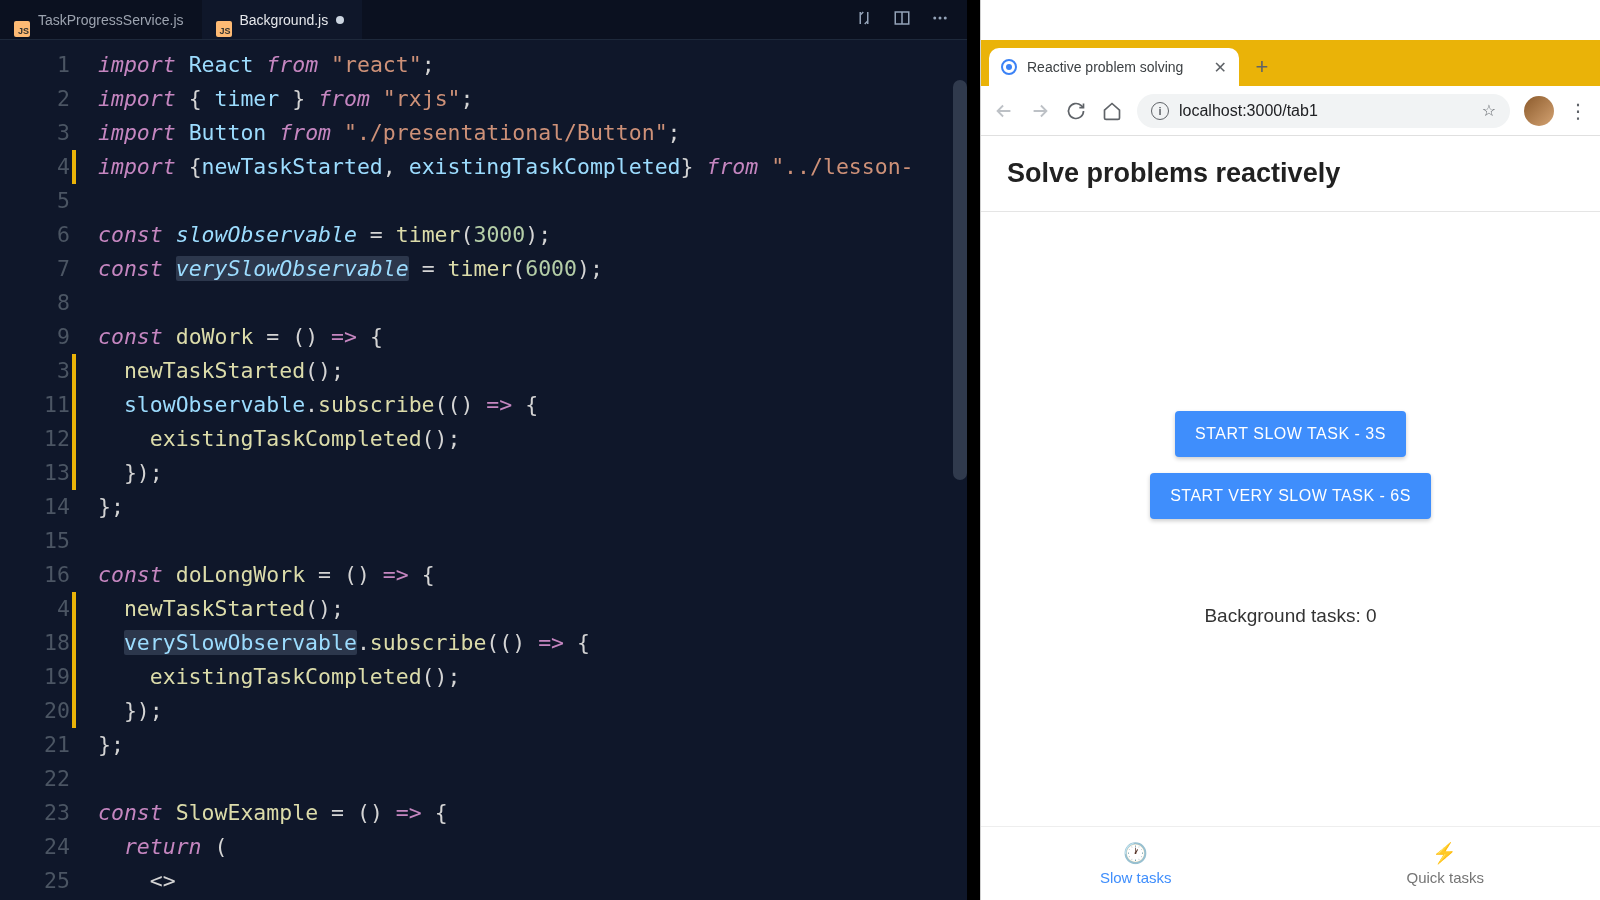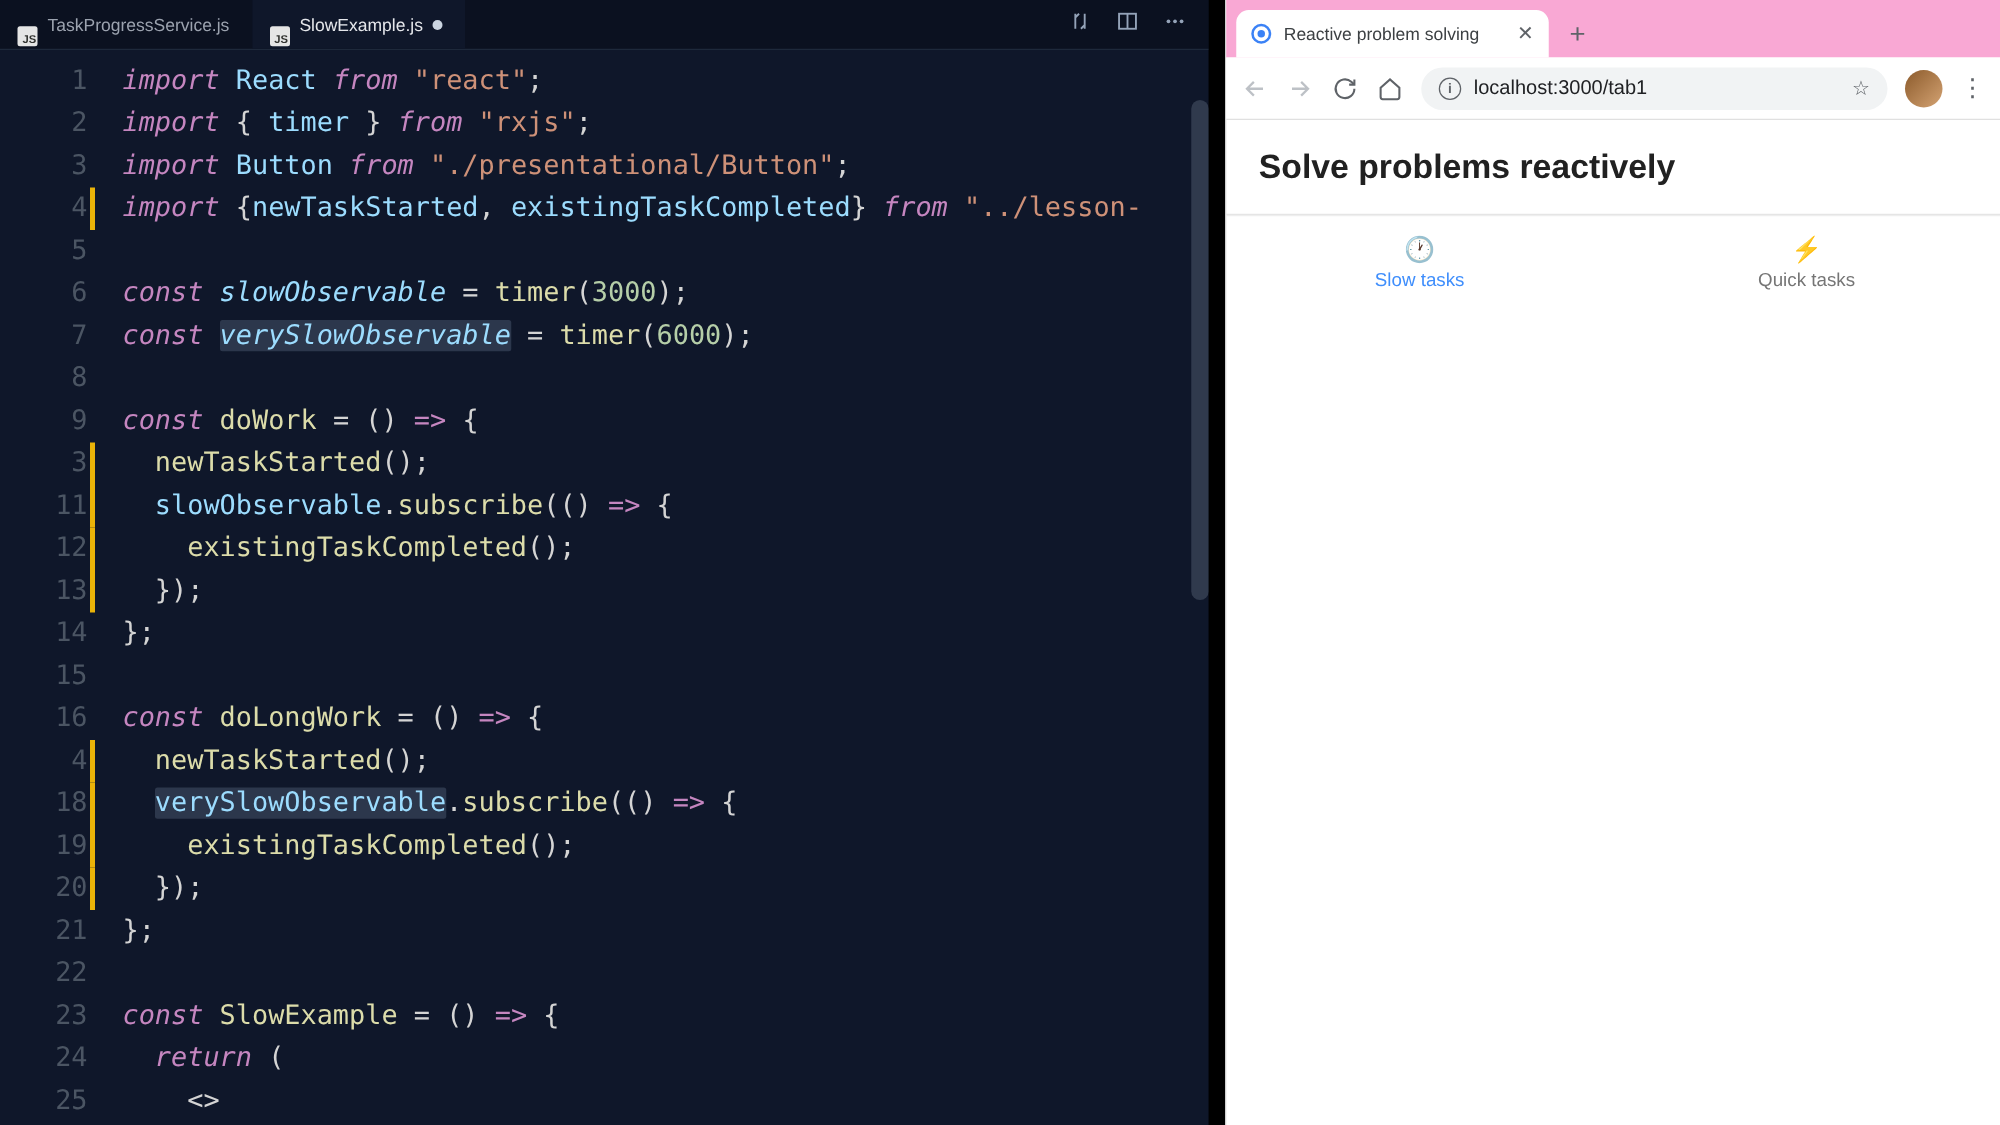--- a/index.html
+++ b/index.html
@@ -40,21 +40,21 @@
   gap: 8px;
   cursor: pointer;
   height: 100%;
 }
 .tab.active {
   background: #0f172a;
   color: #e5e7eb;
 }
 .js-badge {
   width: 16px; height: 16px;
-  background: #e5e5e5;
+  background: #fdba74;
   color: #323330;
   font-size: 9px;
   font-weight: 700;
   display: flex;
   align-items: flex-end;
   justify-content: flex-end;
   padding: 1px;
   border-radius: 2px;
   margin-top: 18px;
 }
@@ -135,25 +135,26 @@
   height: 900px;
   background: #fff;
   display: flex;
   flex-direction: column;
   border-left: 1px solid #d0d0d0;
 }
 
 
 .b-tabstrip {
   height: 46px;
-  background: #f9a8d4;
+  background: #eab308;
   display: flex;
   align-items: flex-end;
   padding: 6px 8px 0 8px;
   gap: 8px;
+  margin-top: 40px;
 }
 .b-tab {
   background: #fff;
   height: 38px;
   border-radius: 10px 10px 0 0;
   display: flex;
   align-items: center;
   padding: 0 12px;
   gap: 10px;
   min-width: 250px;
@@ -273,21 +274,21 @@
 <div class="editor-pane">
 
   <div class="tab-bar">
     <div class="tab-group" id="tab-group">
         <div class="tab">
           <span class="js-badge">JS</span>
     <span>TaskProgressService.js</span>
         </div>
         <div class="tab active">
           <span class="js-badge">JS</span>
-    <span>SlowExample.js</span>
+    <span>Background.js</span>
           <span class="dirty-dot"></span>
         </div>
       </div>
     <div class="tab-actions">
       <span>
         <svg viewBox="0 0 24 24" fill="none" stroke="currentColor" stroke-width="2">
             <path d="M7 4v16M17 4v16M7 8l4-4M17 16l-4 4"></path>
           </svg>
       </span>
       <span>
@@ -380,20 +381,27 @@
       <span class="star">☆</span>
     </div>
     <span class="avatar"></span>
     <span class="menu-dots">⋮</span>
   </div>
 
   <div class="b-page">
     <div class="page-header">
       <h1>Solve problems reactively</h1>
     </div>
+    <div class="page-body">
+      <button class="mat-btn">START SLOW TASK - 3S</button>
+      <button class="mat-btn">START VERY SLOW TASK - 6S</button>
+      <div class="status-line">
+        <span>Background tasks: </span><span>0</span>
+      </div>
+    </div>
     <div class="bottom-nav">
       <div class="item active">
         <span class="ico">🕐</span>
         <span>Slow tasks</span>
       </div>
       <div class="item">
         <span class="ico">⚡</span>
         <span>Quick tasks</span>
       </div>
     </div>

